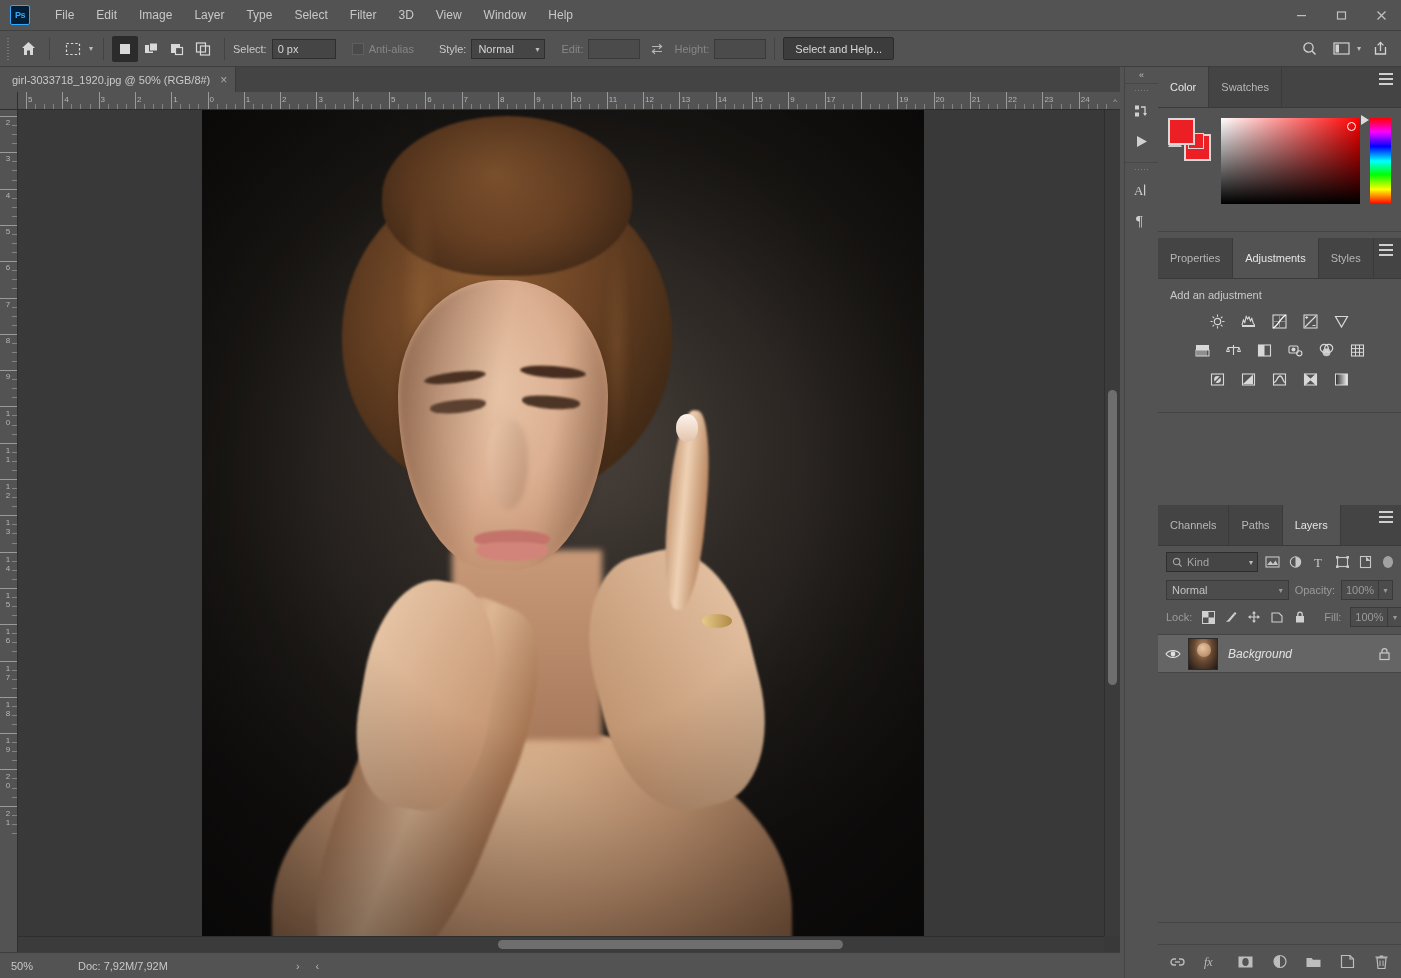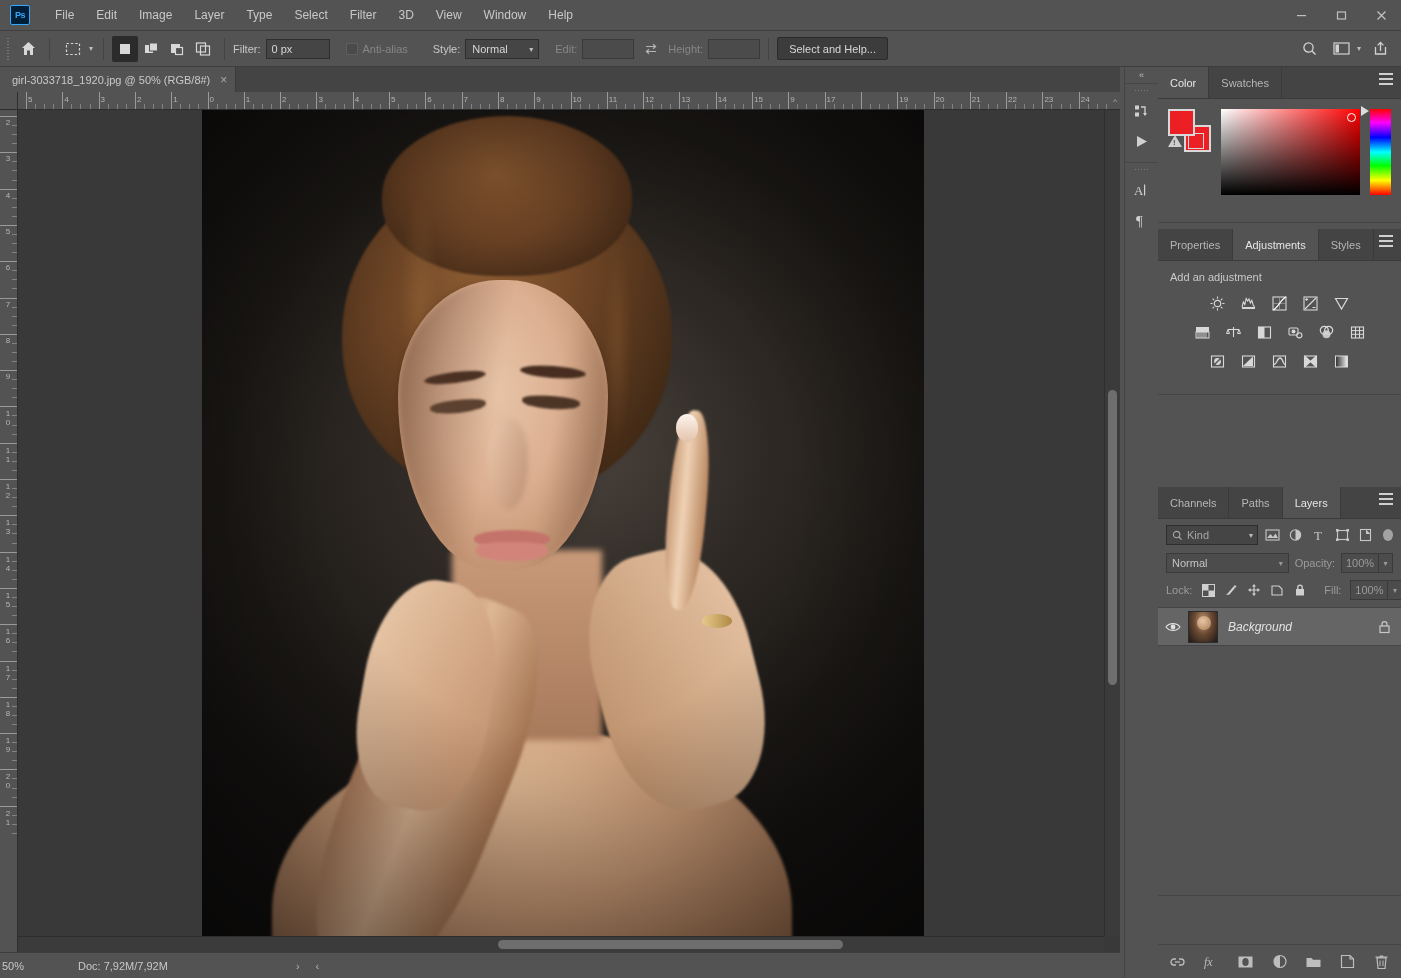--- a/index.html
+++ b/index.html
@@ -206,21 +206,21 @@
   }
   .scroll-h .thumb { position: absolute; top: 3px; bottom: 3px; left: 480px; width: 345px;
     background: #6e6e6e; border-radius: 5px; }
 
   
   .statusbar {
     position: absolute; left: 0; bottom: 0; width: 1120px; height: 26px;
     background: #535353; display: flex; align-items: center;
     border-top: 1px solid #3d3d3d; font-size: 11px; color: #c8c8c8;
   }
-  .st-zoom { width: 60px; padding-left: 2px; }
+  .st-zoom { width: 60px; padding-left: 11px; }
   .st-doc { padding-left: 18px; }
   .st-arrow { padding: 0 8px; color: #b3b3b3; font-size: 11px; }
 
   
   .dock-icons {
     position: absolute; left: 1124px; top: 67px; width: 34px; bottom: 0;
     background: #535353; border-left: 1px solid #444;
   }
   .dock-collapse { height: 16px; display: flex; align-items: center; justify-content: center;
     font-size: 9px; color: #bdbdbd; }
@@ -229,21 +229,21 @@
     width: 14px;
     background-image: repeating-linear-gradient(to right, #7d7d7d 0 1px, transparent 1px 3px);
     background-size: 3px 1px; background-repeat: repeat-x; background-position: 0 2px; }
   .dock-btn { height: 30px; display: flex; align-items: center; justify-content: center;
     color: #d0d0d0; font-size: 15px; }
 
   .panelcol { position: absolute; left: 1158px; top: 67px; width: 243px; bottom: 0;
     background: #535353; }
   .panel { background: #535353; }
   .panel-tabs {
-    display: flex; align-items: stretch; height: 32px; background: #444;
+    display: flex; align-items: stretch; height: 41px; background: #444;
     border-bottom: 1px solid #3a3a3a; position: relative;
   }
   .ptab { padding: 0 12px; display: flex; align-items: center; font-size: 11px;
     color: #b6b6b6; border-right: 1px solid #3a3a3a; }
   .ptab.active { background: #535353; color: #e6e6e6; }
   .pmenu { position: absolute; right: 8px; top: 6px; width: 14px; height: 12px;
     background-image: repeating-linear-gradient(to bottom, #cfcfcf 0 2px, transparent 2px 5px);
     background-size: 14px 5px; }
 
   
@@ -394,21 +394,21 @@
           <rect x="7.5" y="7.5" width="7" height="7" fill="#535353" stroke="#d8d8d8" stroke-width="1.2"></rect>
       </svg>
     </div>
     <div class="icon-btn">
       <svg width="18" height="18" viewBox="0 0 18 18">
         <rect x="2.5" y="3" width="9" height="9" fill="none" stroke="#d8d8d8" stroke-width="1.2"></rect>
         <rect x="6.5" y="6" width="9" height="9" fill="none" stroke="#d8d8d8" stroke-width="1.2"></rect>
       </svg>
     </div>
     <div class="opt-sep"></div>
-    <span class="opt-label">Filter:</span>
+    <span class="opt-label">Select:</span>
     <div class="field" style="width:64px">0 px</div>
     <div style="display:flex;align-items:center;margin-left:16px">
       <span class="cbox"></span>
       <span class="opt-label dim">Anti-alias</span>
     </div>
     <span class="opt-label" style="margin-left:20px">Style:</span>
     <div class="select">
       <span>Normal</span>
       <span class="chev">▾</span>
     </div>

